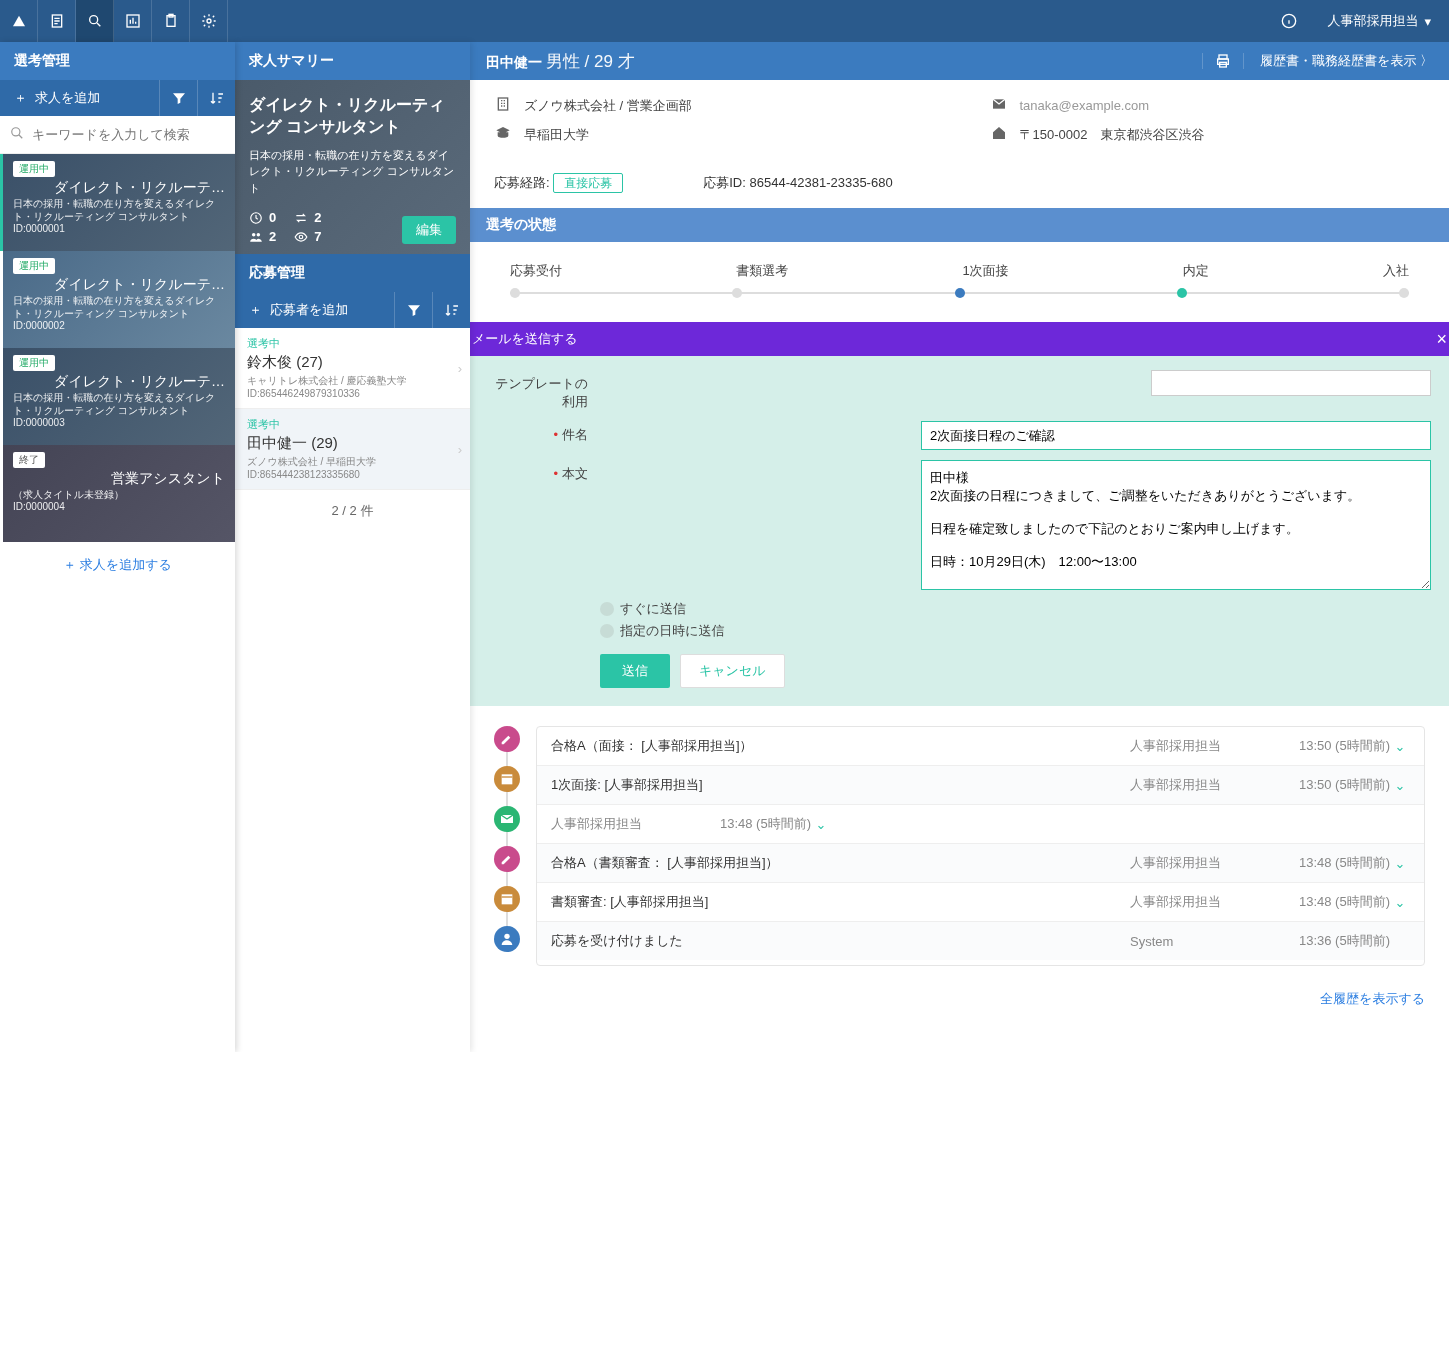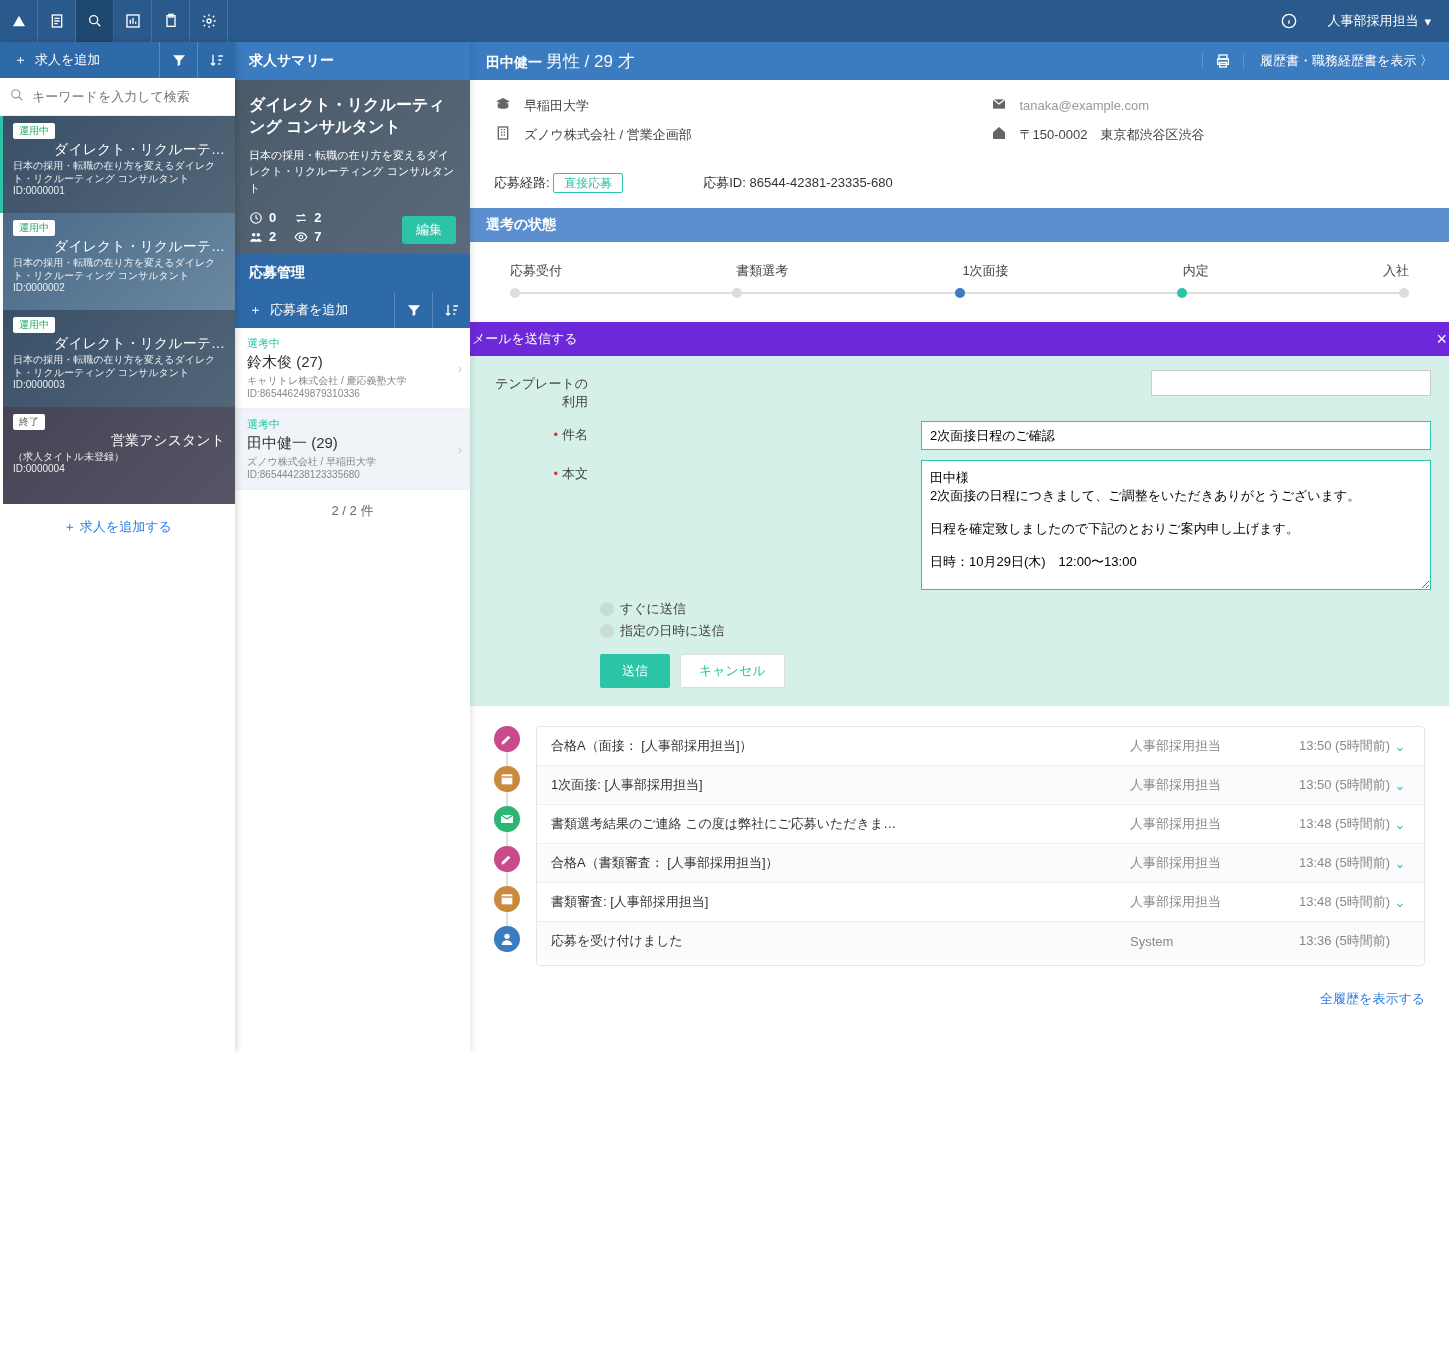--- a/index.html
+++ b/index.html
@@ -182,20 +182,21 @@
     <div class="topnav-user">
         <span>人事部採用担当</span>
         <span>▾</span>
       </div>
   </div>
 </div>
 
 <div class="layout">
 
 <div class="col1">
+  <div class="colhead">選考管理</div>
   <div class="subbar">
     <div class="subbar-btn">
           <span>＋</span>
           <span>求人を追加</span>
         </div>
     <div class="subbar-icon">
           <svg viewBox="0 0 24 24" fill="currentColor">
             <path d="M3 5h18l-7 8v6l-4 2v-8z"></path>
           </svg>
         </div>
@@ -326,31 +327,31 @@
             <rect x="4" y="9" width="16" height="8"></rect>
             <rect x="7" y="14" width="10" height="7"></rect>
           </svg>
         </div>
     <div class="c3head-resume">履歴書・職務経歴書を表示  〉</div>
   </div>
 
   <div class="profile">
     <div class="profile-col">
       <div class="profile-row">
-            <span class="ico"><svg viewBox="0 0 24 24" fill="currentColor">
-                <path d="M12 3L2 8l10 5 10-5-10-5zM4 11v5c0 2 4 3 8 3s8-1 8-3v-5"></path>
-              </svg></span>
-            <span>早稲田大学</span>
-          </div>
-      <div class="profile-row">
             <span class="ico"><svg viewBox="0 0 24 24" fill="none" stroke="currentColor" stroke-width="2">
                 <rect x="5" y="3" width="14" height="18"></rect>
                 <path d="M9 7h2M13 7h2M9 11h2M13 11h2M9 15h2M13 15h2"></path>
               </svg></span>
             <span>ズノウ株式会社 / 営業企画部</span>
+          </div>
+      <div class="profile-row">
+            <span class="ico"><svg viewBox="0 0 24 24" fill="currentColor">
+                <path d="M12 3L2 8l10 5 10-5-10-5zM4 11v5c0 2 4 3 8 3s8-1 8-3v-5"></path>
+              </svg></span>
+            <span>早稲田大学</span>
           </div>
     </div>
     <div class="profile-col">
       <div class="profile-row">
             <span class="ico"><svg viewBox="0 0 24 24" fill="currentColor">
                 <rect x="3" y="5" width="18" height="14"></rect>
                 <path d="M3 5l9 7 9-7" fill="none" stroke="#fff" stroke-width="2"></path>
               </svg></span>
             <span style="color:#999">tanaka@example.com</span>
           </div>
@@ -475,21 +476,20 @@
               <div class="tl-time">13:50  (5時間前)</div>
               <div class="tl-chev">⌄</div>
             </div>
         <div class="tl-row">
               <div class="tl-title">1次面接: [人事部採用担当]</div>
               <div class="tl-user">人事部採用担当</div>
               <div class="tl-time">13:50  (5時間前)</div>
               <div class="tl-chev">⌄</div>
             </div>
         <div class="tl-row">
-              <div class="tl-title">書類選考結果のご連絡  この度は弊社にご応募いただきま…</div>
               <div class="tl-user">人事部採用担当</div>
               <div class="tl-time">13:48  (5時間前)</div>
               <div class="tl-chev">⌄</div>
             </div>
         <div class="tl-row">
               <div class="tl-title">合格A（書類審査：  [人事部採用担当]）</div>
               <div class="tl-user">人事部採用担当</div>
               <div class="tl-time">13:48  (5時間前)</div>
               <div class="tl-chev">⌄</div>
             </div>

